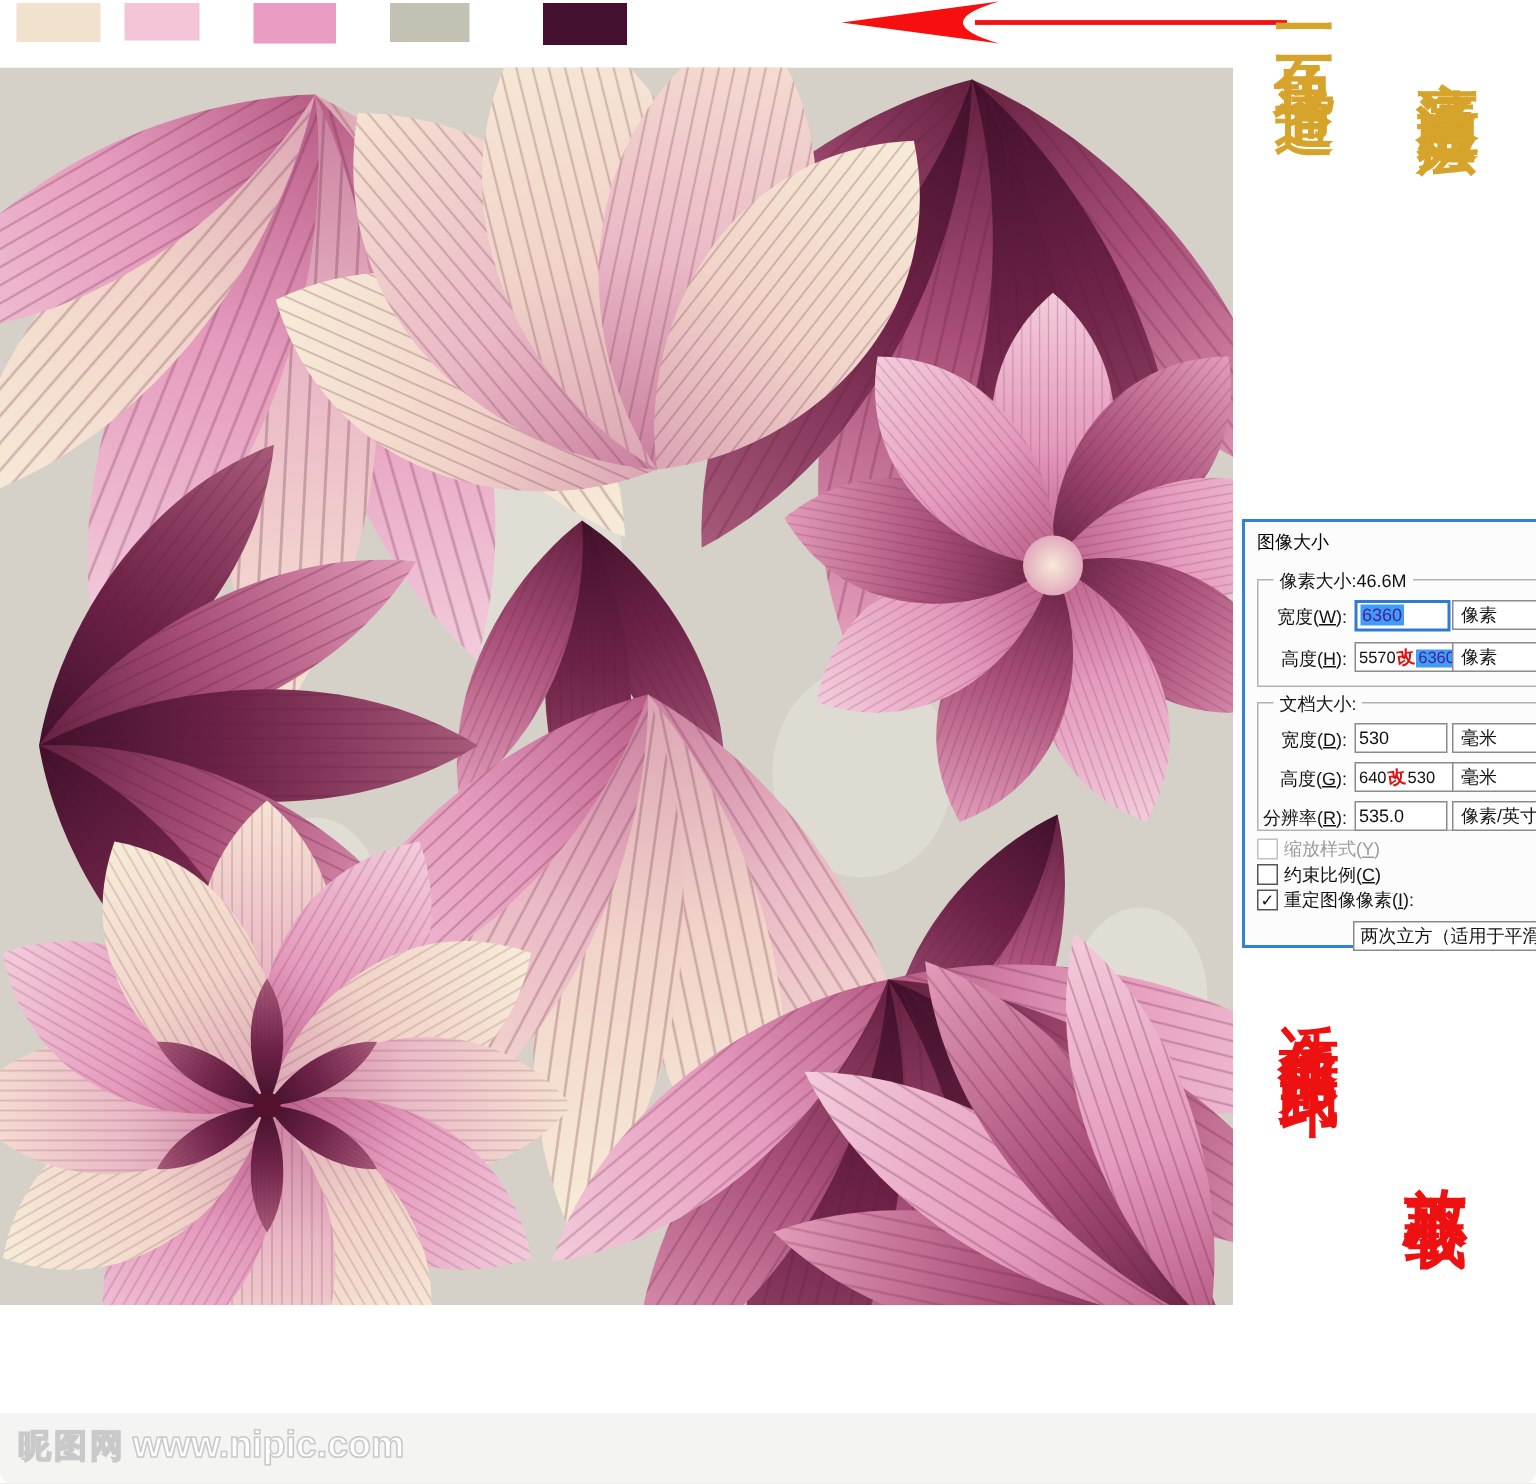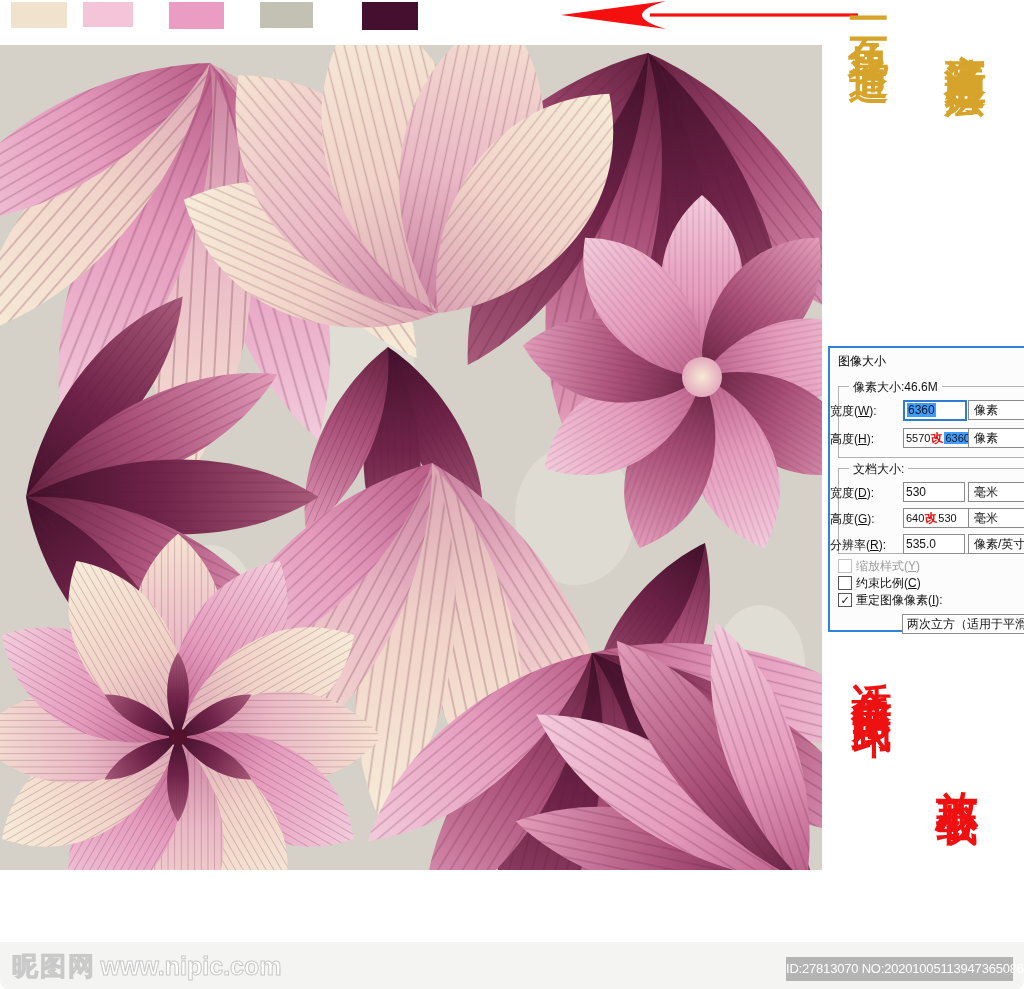--- a/index.html
+++ b/index.html
@@ -26,48 +26,48 @@
   
   #ps-dialog{position:absolute;left:828px;top:346px;width:210px;height:286px;
              background:#fcfcfc;border:2px solid #2f83d4;box-sizing:border-box;
              font-size:12px;color:#111;}
   .ps-title{position:absolute;left:8px;top:5px;font-size:12px;color:#000;}
   .group{position:absolute;left:8px;width:210px;border:1px solid #b2b2b2;box-sizing:border-box;}
   #grp-pixel{top:38px;height:72px;}
   #grp-doc{top:120px;height:86px;}
   .group-label{position:absolute;left:10px;top:-8px;background:#fcfcfc;padding:0 4px;font-size:12px;text-align:right;}
   .drow{position:absolute;left:0;height:20px;width:210px;}
-  .dlabel{position:absolute;left:0;top:3px;width:68px;font-size:12px;}
+  .dlabel{position:absolute;left:0;top:3px;width:68px;text-align:right;font-size:12px;}
   .dlabel u{text-decoration:underline;}
   .dinput{position:absolute;left:73px;top:0;width:56px;height:18px;background:#ffffff;
           border:1px solid #8a8a8a;font-size:12px;line-height:18px;padding:0 2px;
           white-space:nowrap;overflow:hidden;}
   .dinput.focused{border:2px solid #2f7bd0;height:17px;line-height:16px;}
   .dinput.wide{width:60px;font-size:11px;}
-  .sel{background:#3f9cf7;color:#0f172a;padding:0 1px;}
+  .sel{background:#3f9cf7;color:#4c1d95;padding:0 1px;}
   .editmark{color:#e01010;font-weight:700;display:inline-block;transform:rotate(-8deg);
             font-size:12px;padding:0 1px;}
   .dcombo{position:absolute;left:138px;top:0;width:74px;height:18px;border:1px solid #8a8a8a;
           background:#fff;display:flex;justify-content:space-between;align-items:center;
           padding:0 6px 0 5px;box-sizing:content-box;font-size:12px;}
   .cbrow{position:absolute;left:8px;height:16px;display:flex;align-items:center;gap:4px;font-size:12px;}
   .cb{width:12px;height:12px;border:1px solid #555;background:#fff;display:inline-flex;
       align-items:center;justify-content:center;font-size:11px;color:#111;flex:none;}
   .cbrow.disabled{color:#9b9b9b;}
   .cbrow.disabled .cb{border-color:#c0c0c0;}
   #resample-combo{position:absolute;left:72px;top:266px;width:160px;height:18px;
           border:1px solid #8a8a8a;background:#fff;line-height:18px;padding:0 4px;
           font-size:12px;white-space:nowrap;overflow:hidden;}
 
   
   #footer{position:absolute;left:0;top:942px;width:1024px;height:47px;background:#f4f4f2;
           border-radius:0 0 8px 8px;}
   #logo{position:absolute;left:12px;top:7px;font-weight:700;color:#ffffff;
         -webkit-text-stroke:1px #c9c9c9;text-shadow:0 0 1px #d5d5d5;white-space:nowrap;}
-  #logo .cn{font-size:26px;letter-spacing:2px;}
+  #logo .cn{font-size:22px;letter-spacing:2px;}
   #logo .url{font-size:25px;}
   #id-badge{position:absolute;left:786px;top:15px;width:227px;height:24px;background:#b4b4b4;
         color:#ffffff;font-size:13px;line-height:24px;text-align:center;white-space:nowrap;
         letter-spacing:-0.2px;}
 </style>
 </head>
 <body>
 
 <div id="stage">
 
@@ -319,19 +319,18 @@
     </div>
 
     <div id="resample-combo">两次立方（适用于平滑渐变</div>
   </div>
 
   <div id="footer">
     <div id="logo">
       <span class="cn">昵图网</span>
       <span class="url">www.nipic.com</span>
     </div>
-    <div id="id-badge">ID:27813070 NO:20201005113947365086</div>
   </div>
 
   <div class="vcol" id="red-left" style="color: rgb(237, 17, 17);">适合任何形式印</div>
   <div class="vcol" id="red-right" style="color: rgb(237, 17, 17);">放心下载</div>
 
 </div>
 
 </body></html>

